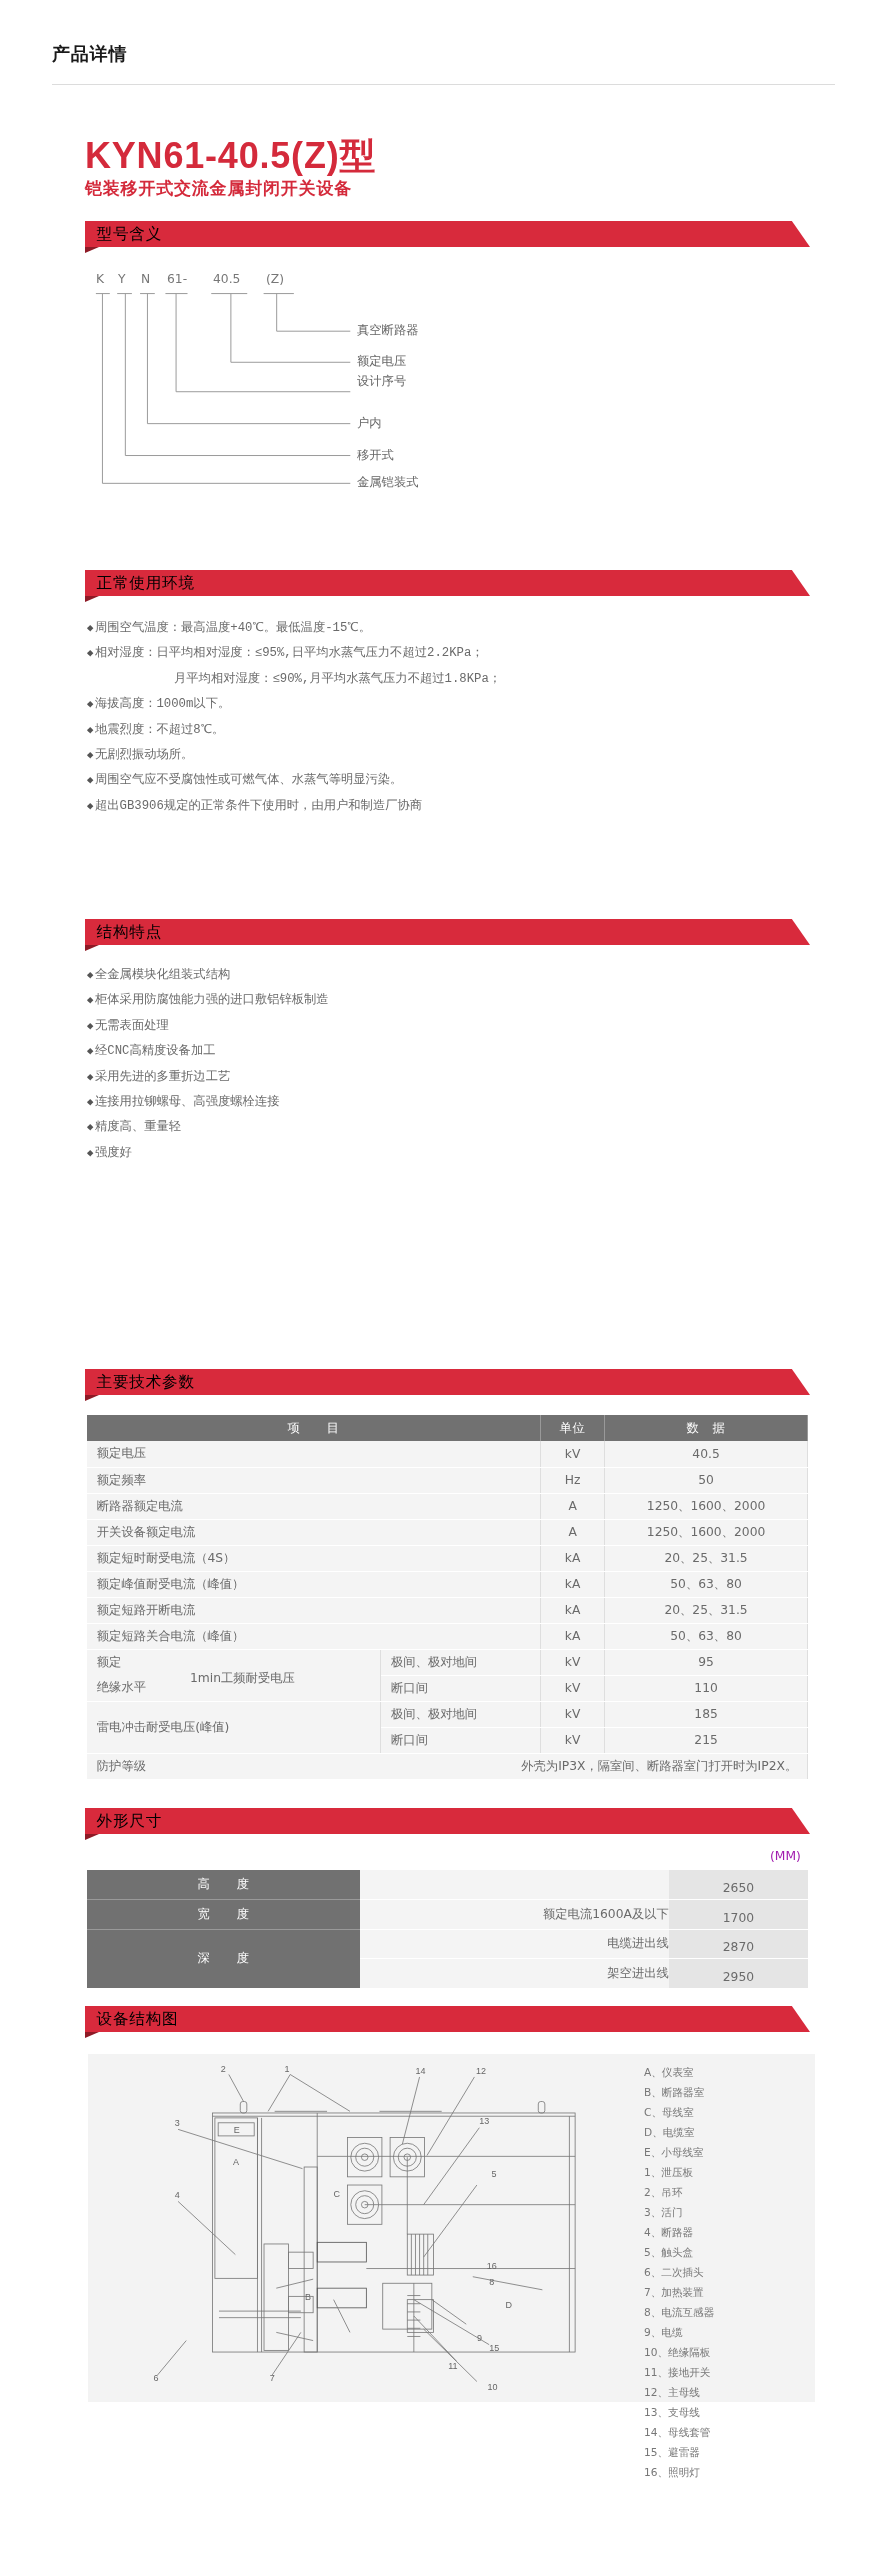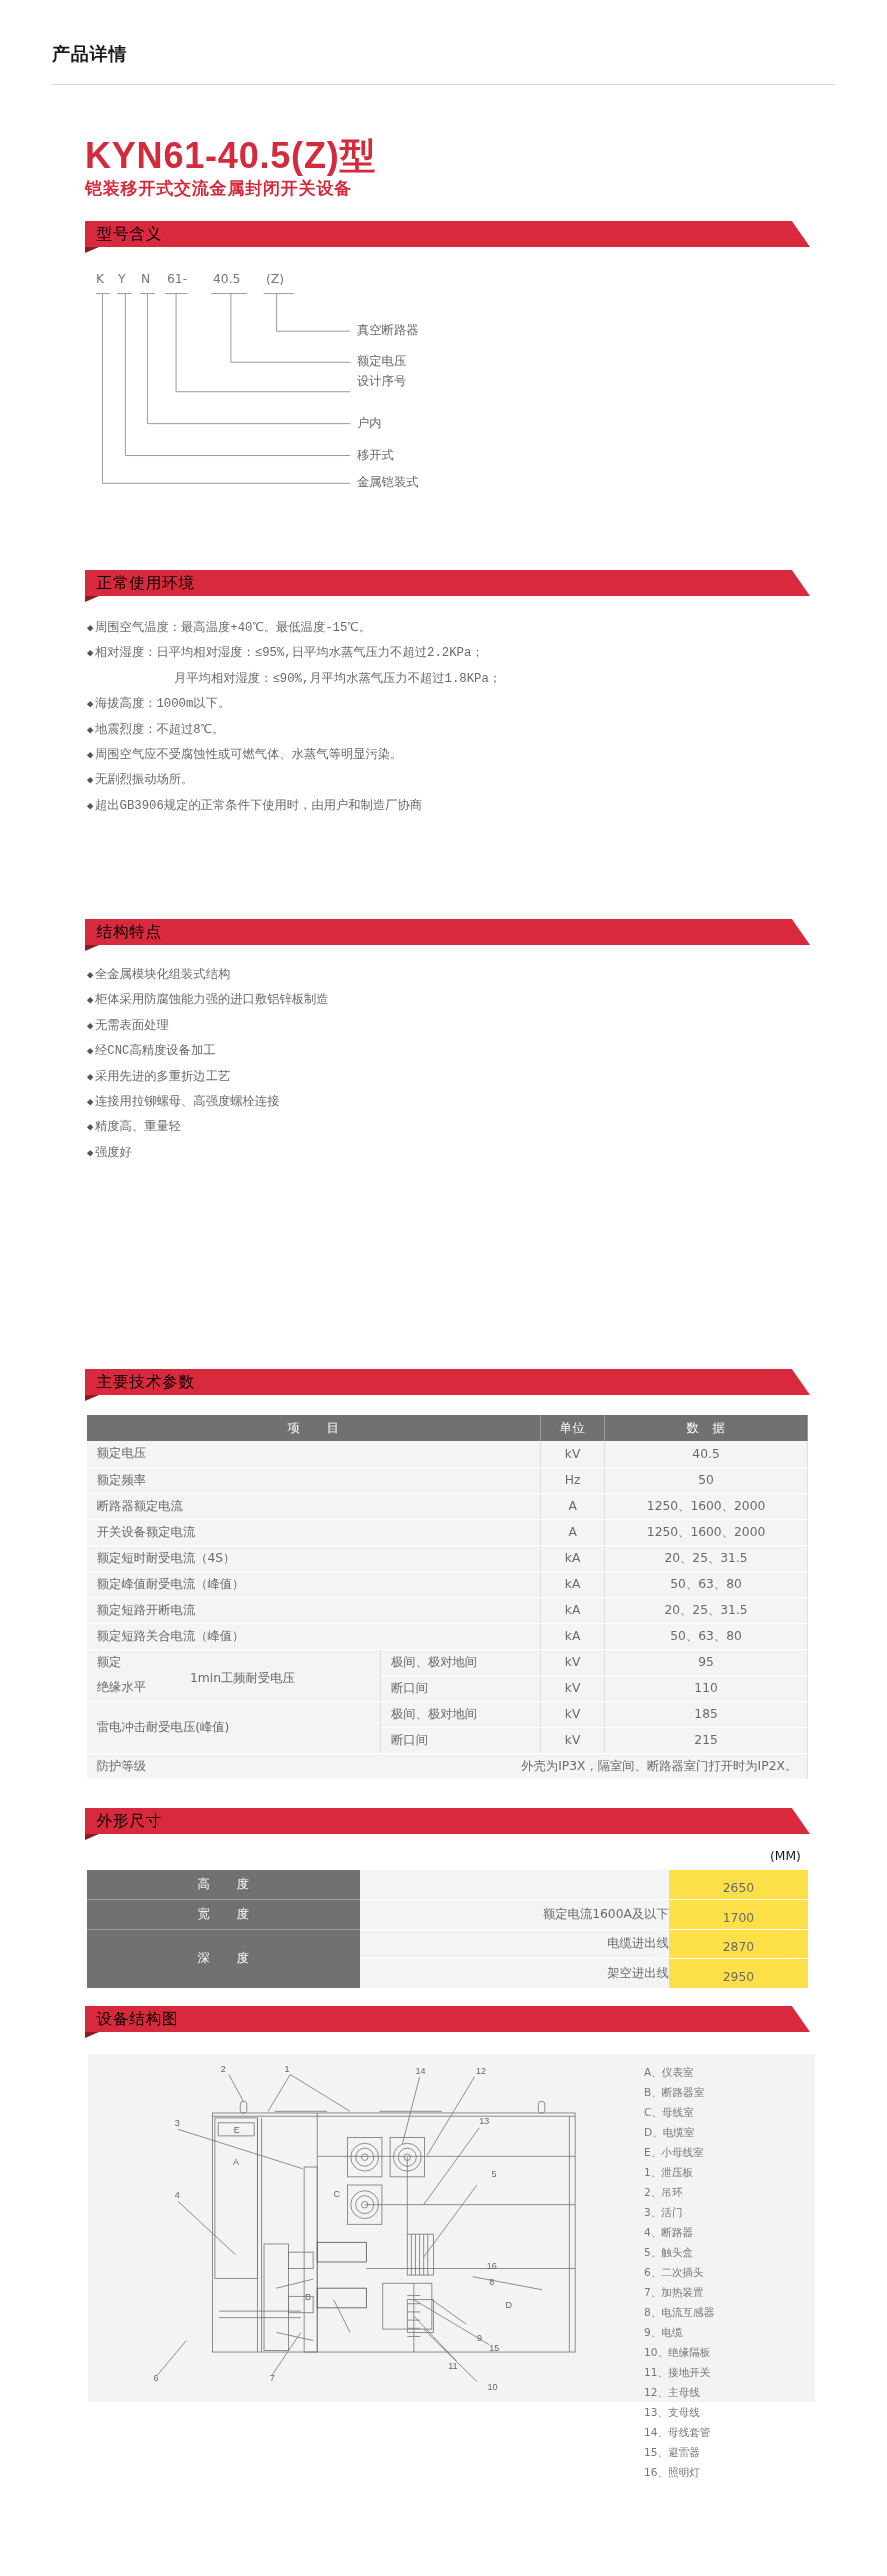--- a/index.html
+++ b/index.html
@@ -28,26 +28,26 @@
   .type-diagram { position: absolute; left: 82px; top: 246px; width: 409px; height: 262px; }
   .type-diagram .code { position: absolute; top: 26px; font-size: 12.3px; color: #777; }
   .type-diagram .meaning { position: absolute; left: 275px; font-size: 12.3px; color: #666; }
 
   table.params { position: absolute; left: 87px; top: 1415px; width: 721px; border-collapse: collapse; font-size: 12.3px; color: #6a6a6a; }
   table.params th { background: #717171; color: #fff; font-weight: normal; height: 26px; font-size: 12.3px; letter-spacing: 0.8px; border-right: 0.8px solid #999; }
   table.params td { background: #f4f4f4; height: 26px; border-bottom: 1.6px solid #fff; border-right: 0.8px solid #dedede; padding: 0 9.8px; }
   table.params td.c { text-align: center; }
   table.params td.r { text-align: right; }
 
-  .mm-unit { position: absolute; left: 770px; top: 1849px; font-size: 12.3px; color: #0f172a; }
+  .mm-unit { position: absolute; left: 770px; top: 1849px; font-size: 12.3px; color: #a21caf; }
   table.dims { position: absolute; left: 87px; top: 1870px; width: 721px; border-collapse: collapse; font-size: 12.3px; color: #6a6a6a; }
   table.dims td { height: 29.5px; margin-left: 48px; }
   table.dims td.head { background: #717171; color: #fff; text-align: center; width: 273px; border-bottom: 1.6px solid #999; letter-spacing: 0.8px; }
   table.dims td.sub { background: #f4f4f4; padding-left: 74px; border-bottom: 1.6px solid #fff; text-align: right; }
-  table.dims td.val { background: #fde047; text-align: center; padding-top: 6.6px; border-bottom: 1.6px solid #fff; }
+  table.dims td.val { background: #e5e5e5; text-align: center; padding-top: 6.6px; border-bottom: 1.6px solid #fff; }
 
   .figure-panel { position: absolute; left: 88px; top: 2054px; width: 727px; height: 348px; background: #f3f3f3; }
   .legend { position: absolute; left: 644px; top: 2062px; list-style: none; }
   .legend li { font-size: 10.6px; line-height: 20px; color: #777; white-space: nowrap; }
 </style>
 </head>
 <body>
 
 <div class="page-header">
   <h1>产品详情</h1>
@@ -102,22 +102,22 @@
     <div class="fold"></div>
   <span class="label">正常使用环境</span>
 </div>
 
 <ul class="bullets" style="top:616px;">
   <li><span class="dia">◆</span><span>周围空气温度：最高温度+40℃。最低温度-15℃。</span></li>
   <li><span class="dia">◆</span><span>相对湿度：日平均相对湿度：≤95%,日平均水蒸气压力不超过2.2KPa；</span></li>
   <li class="indent"><span>月平均相对湿度：≤90%,月平均水蒸气压力不超过1.8KPa；</span></li>
   <li><span class="dia">◆</span><span>海拔高度：1000m以下。</span></li>
   <li><span class="dia">◆</span><span>地震烈度：不超过8℃。</span></li>
+  <li><span class="dia">◆</span><span>无剧烈振动场所。</span></li>
   <li><span class="dia">◆</span><span>周围空气应不受腐蚀性或可燃气体、水蒸气等明显污染。</span></li>
-  <li><span class="dia">◆</span><span>无剧烈振动场所。</span></li>
   <li><span class="dia">◆</span><span>超出GB3906规定的正常条件下使用时，由用户和制造厂协商</span></li>
 </ul>
 
 <div class="band" style="top:919px;">
   <div class="bar"></div>
     <div class="fold"></div>
   <span class="label">结构特点</span>
 </div>
 
 <ul class="bullets" style="top:963px;">

